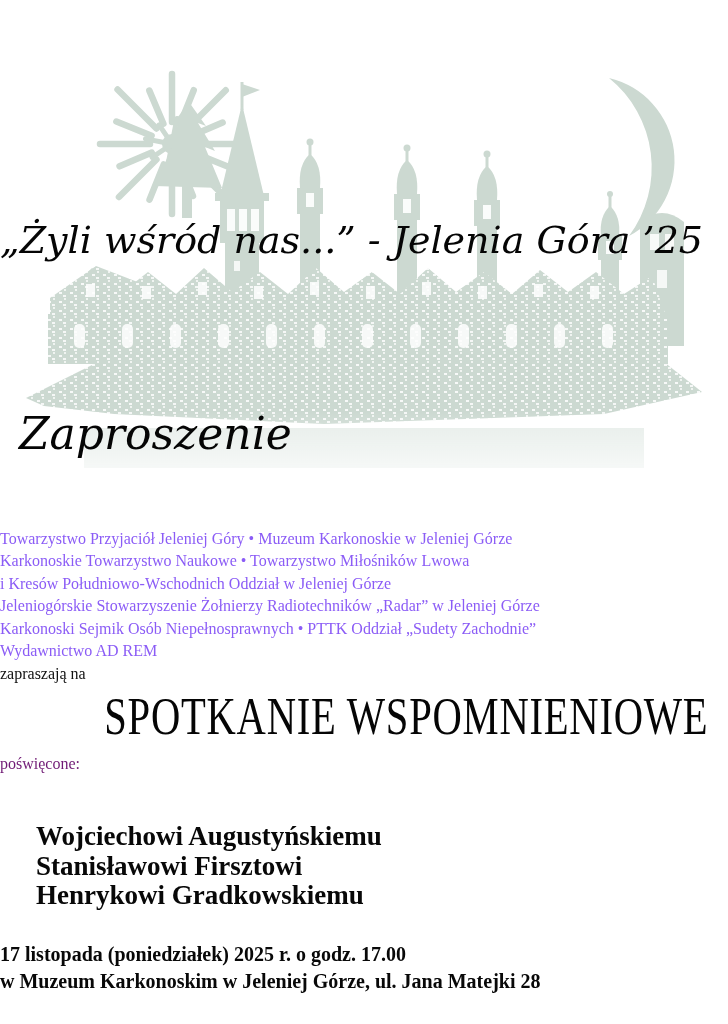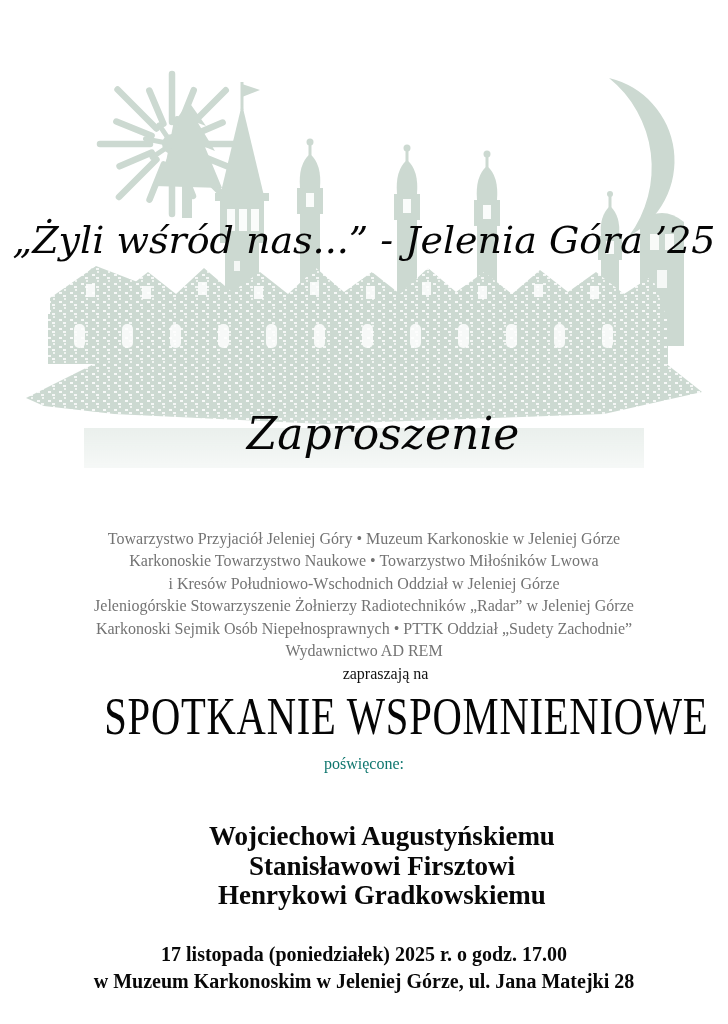--- a/index.html
+++ b/index.html
@@ -7,39 +7,39 @@
   body { background:#888; font-family:"Liberation Serif","DejaVu Serif",serif; }
   .poster {
     position:relative; width:728px; height:1024px; margin:0 auto;
     background:#ffffff; overflow:hidden; color:var(--ink);
   }
   .bg-art { position:absolute; left:24px; top:46px; width:680px; height:470px; }
   .art-fill { fill:var(--art); }
   .art-stroke { stroke:var(--art); }
   .wh { fill:#ffffff; }
 
-  .abs { position:absolute; left:0; width:100%; text-align:center; }
+  .abs { position:absolute; left:0; width:100%; text-align:left; }
 
   .script-title {
     top:214px; font-family:"DejaVu Serif","Liberation Serif",serif;
     font-style:italic; font-size:38px; line-height:1.4; white-space:nowrap;
     letter-spacing:0px; color:#050505;
   }
   .script-invite {
     top:408px; font-family:"DejaVu Serif","Liberation Serif",serif;
     font-style:italic; font-size:44px; color:#050505;margin-left:19px;
   }
-  .orgs { top:528px; font-size:16px; line-height:22.4px; color:#737373; }
-  .lead-in { top:665px; font-size:16px; color:#111;padding-left:43px; }
+  .orgs { top:528px; font-size:16px; line-height:22.4px; color:#8b5cf6; }
+  .lead-in { top:665px; font-size:16px; color:#111; }
   .event-title { top:686px;padding-left:19px; }
   .event-title span {
     display:inline-block; white-space:nowrap; font-size:52px; line-height:62px;
     letter-spacing:1px; transform:scaleX(0.78); transform-origin:center; color:#050505;
   }
-  .dedication { top:755px; font-size:16px; color:#0f766e; }
+  .dedication { top:755px; font-size:16px; color:#701a75; }
   .honorees { top:822px; font-size:27px; font-weight:bold; line-height:29.5px; color:#080808;padding-left:36px; }
   .details { top:933px; font-size:20px; font-weight:bold; line-height:27px; color:#080808;margin-top:8px; }
 </style>
 </head>
 <body>
 
 <div class="poster">
 
   <svg class="bg-art" viewBox="0 0 680 470" xmlns="http://www.w3.org/2000/svg" aria-hidden="true">
     <defs>

